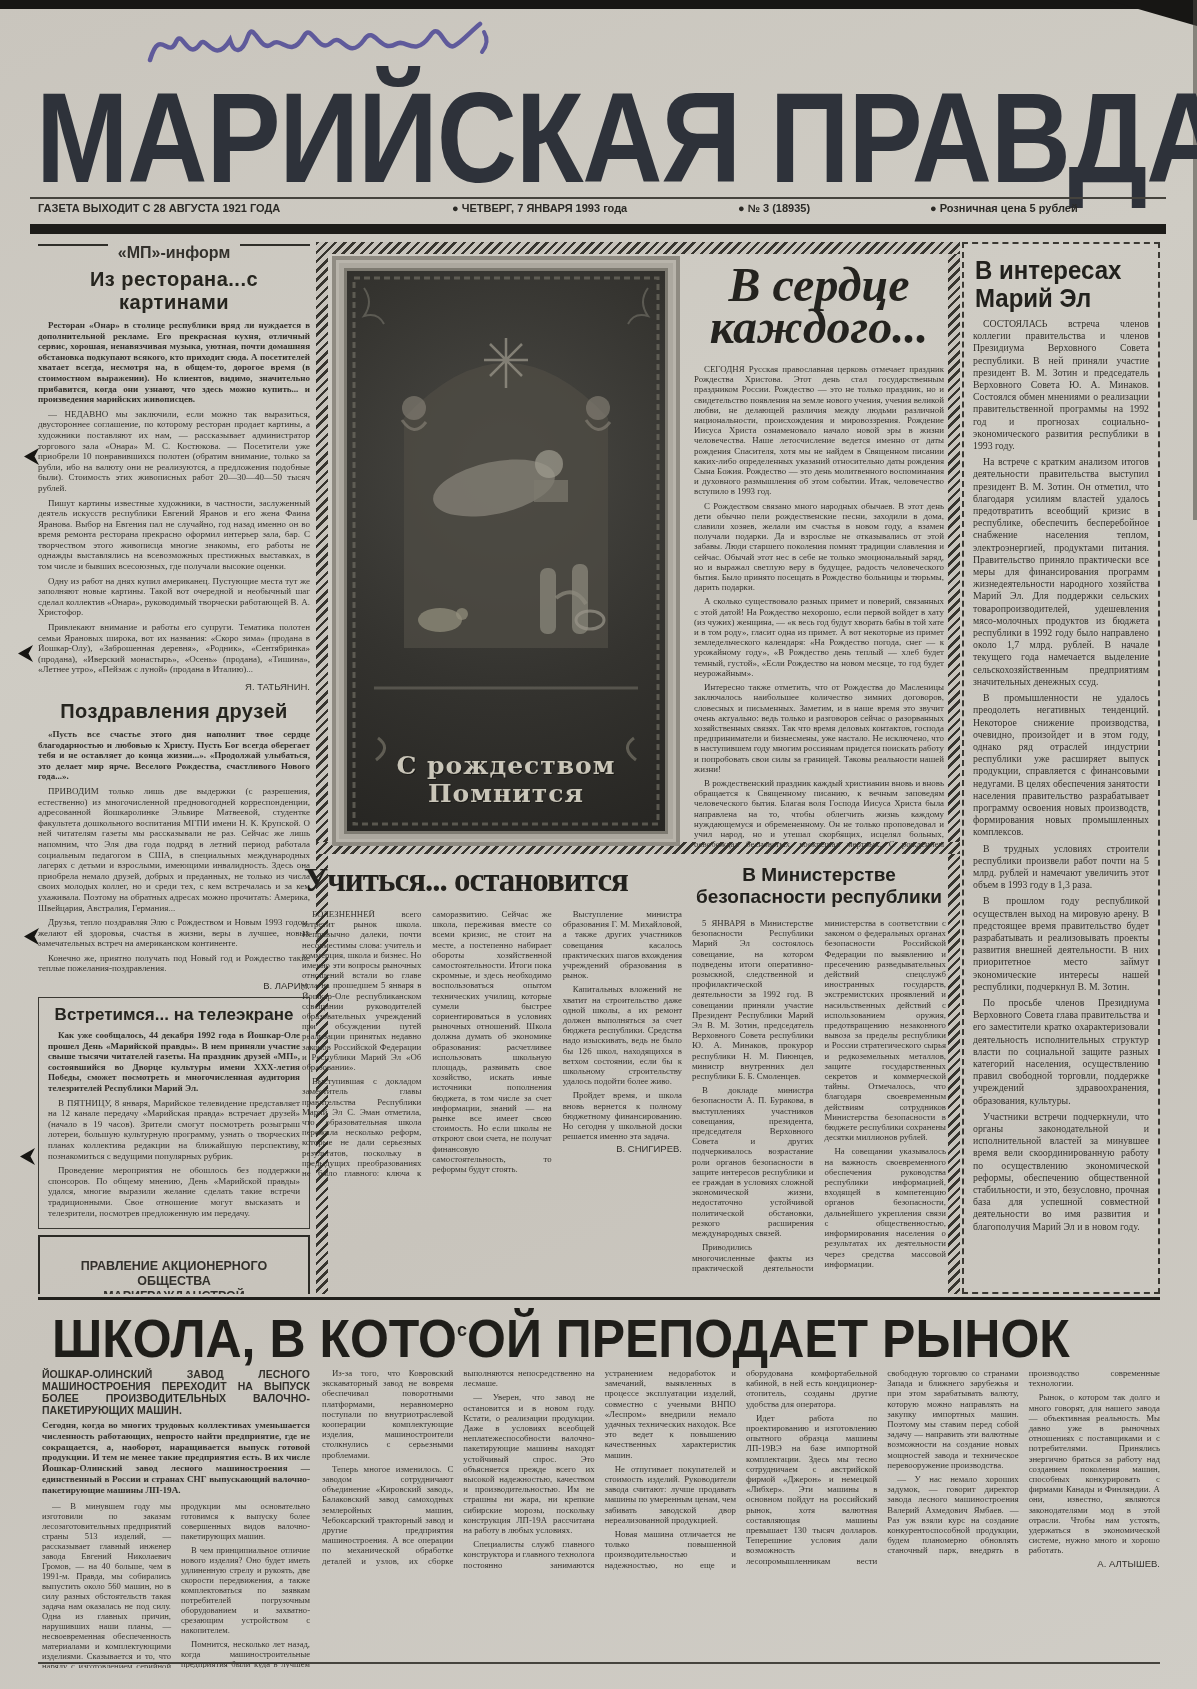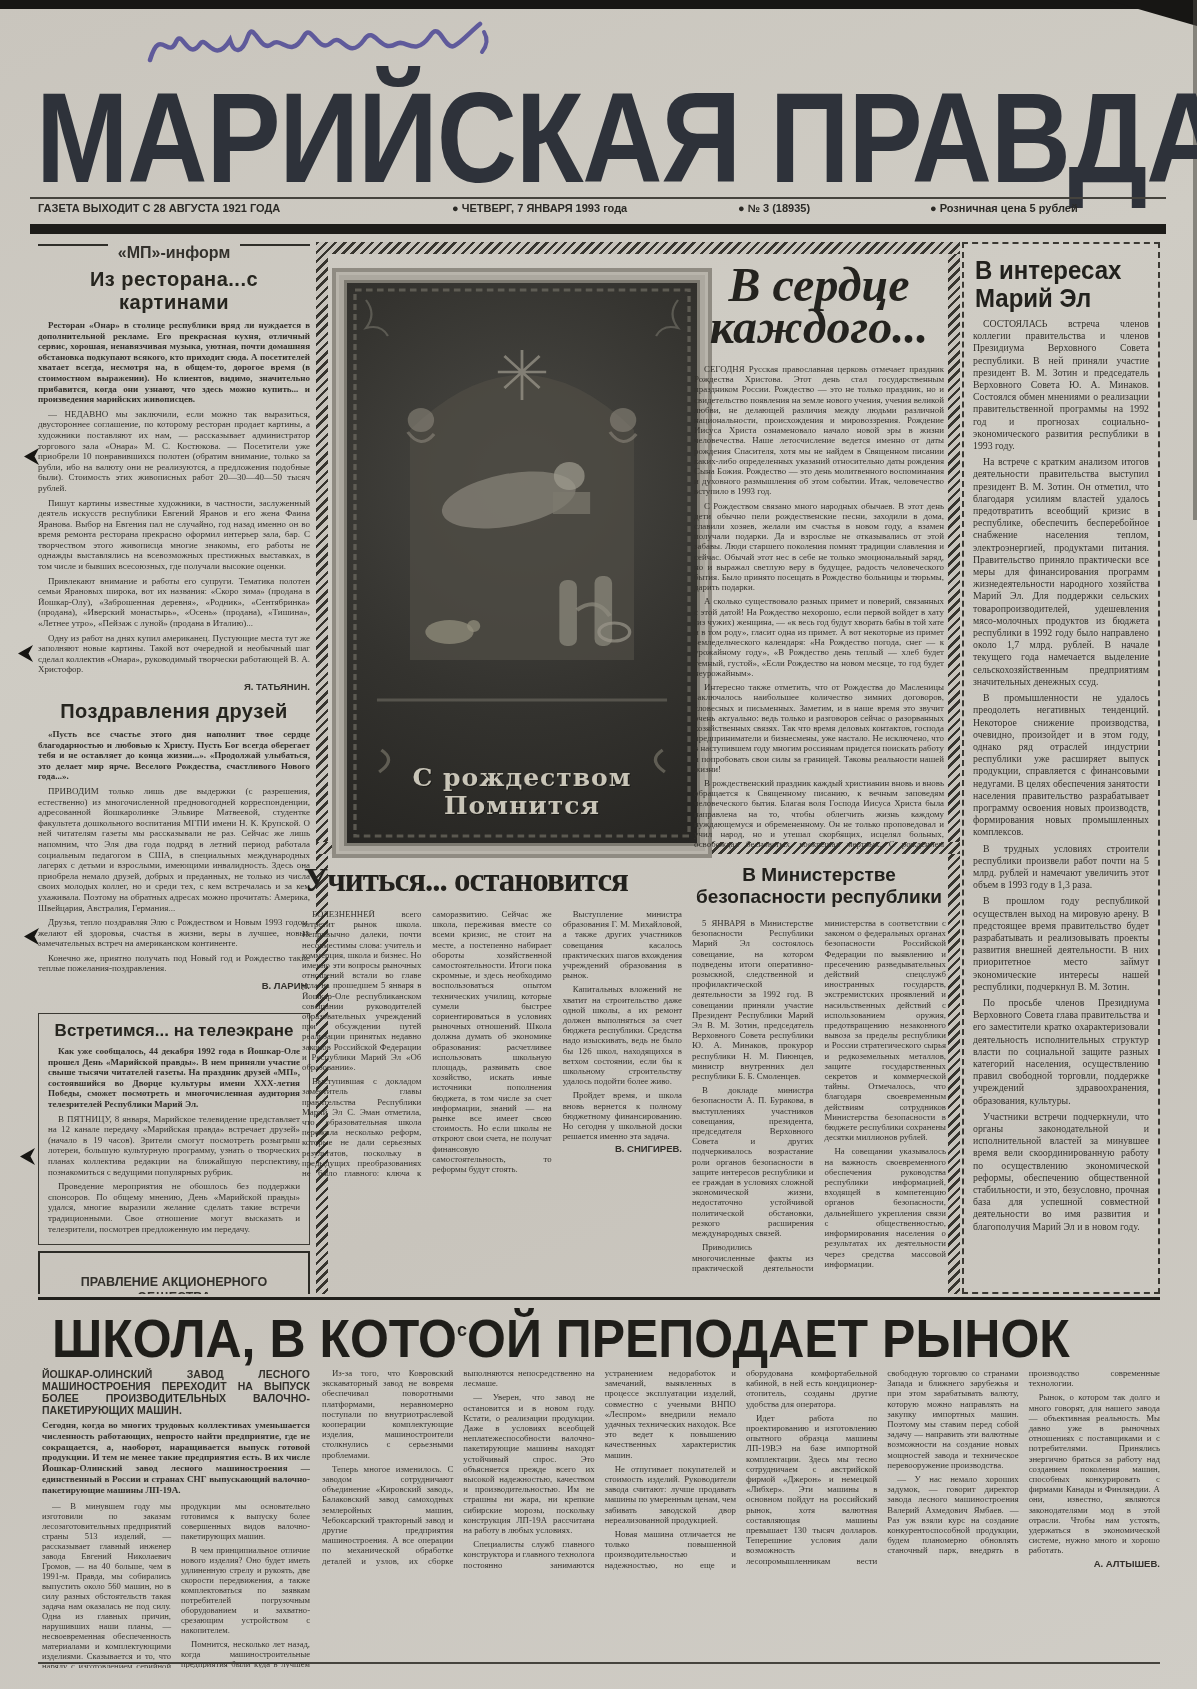--- a/index.html
+++ b/index.html
@@ -18,36 +18,36 @@
   .masthead{left:36px;top:64px;width:1010px;font-family:"Liberation Sans",sans-serif;
             font-weight:700;font-size:100px;letter-spacing:-1px;color:#2e323a;white-space:nowrap;
             transform:scale(1.11,1.28);transform-origin:0 0;}
   .rule-thin{background:#45433d;height:2px;}
   .dateline{font-family:"Liberation Sans",sans-serif;font-weight:700;font-size:11px;color:#2b2a26;white-space:nowrap;}
   .bar-thick{background:#1d1c19;height:10px;}
   
   .hatch{background:repeating-linear-gradient(135deg,#37352f 0,#37352f 2.5px,#c7c3bb 2.5px,#c7c3bb 6.5px);}
   
   .body-text p{margin:0 0 4px 0;font-size:9px;line-height:10.6px;text-align:justify;text-indent:10px;}
-  .byline{font-weight:700;font-size:9.5px;text-align:right;font-family:"Liberation Sans",sans-serif;margin-top:2px;}
+  .byline{font-weight:400;font-size:9.5px;text-align:right;font-family:"Liberation Sans",sans-serif;margin-top:2px;}
   .lead-bold p{font-weight:700;}
   
   #left-col{left:38px;top:242px;width:272px;height:1052px;overflow:hidden;display:flex;flex-direction:column;}
   .mp-head{display:flex;align-items:flex-start;margin:2px 0 4px 0;}
   .mp-head .line{flex:1;height:2px;background:#2f2e29;}
   .mp-head .t{margin:0 10px;font-family:"Liberation Sans",sans-serif;font-weight:700;font-size:16px;}
   .headline-md{font-family:"Liberation Sans",sans-serif;font-weight:700;font-size:20px;text-align:center;
                margin:2px 0 6px 0;color:#26251f;letter-spacing:.5px;}
   .headline-sm{font-family:"Liberation Sans",sans-serif;font-weight:700;font-size:17px;text-align:center;
                margin:0 0 5px 0;color:#26251f;}
-  .tv-box{border:1.5px solid #3b3933;padding:7px 9px 6px 9px;margin-top:22px;}
+  .tv-box{border:1.5px solid #3b3933;padding:7px 9px 6px 9px;margin-top:6px;}
   .ao-box{border:2.5px solid #2c2b26;padding:22px 11px;margin-top:6px;font-family:"Liberation Sans",sans-serif;}
   .ao-title{font-weight:700;font-size:12.5px;text-align:center;line-height:15px;}
   
-  #icon-img{left:332px;top:268px;width:380px;height:590px;background:#aca89f;
+  #icon-img{left:332px;top:256px;width:348px;height:590px;background:#aca89f;
             box-shadow:inset 0 0 0 4px #8f8b82,inset 0 0 0 7px #b8b4ab;}
   #icon-inner{position:absolute;left:12px;top:12px;right:12px;bottom:12px;
               background:radial-gradient(circle at 50% 35%,#4a4944 0%,#34332f 55%,#262522 100%);
               box-shadow:inset 0 0 0 3px #7d7a71;}
   .icon-caption{position:absolute;left:0;right:0;bottom:26px;text-align:center;
                 font-family:"DejaVu Serif",serif;font-weight:700;font-size:25px;line-height:28px;
                 color:#c9c5b8;letter-spacing:1px;text-shadow:1px 1px 0 #1e1d1a;}
   
   #heart{left:694px;top:250px;width:250px;height:600px;overflow:hidden;}
   .heart-headline{font-family:"Liberation Serif",serif;font-weight:700;font-style:italic;font-size:48px;
@@ -130,22 +130,22 @@
       <div class="line"></div>
     </div>
 
     <div class="headline-md">Из ресторана...с картинами</div>
     <div class="body-text lead-bold">
         <p>Ресторан «Онар» в столице республики вряд ли нуждается в дополнительной рекламе. Его прекрасная кухня, отличный сервис, хорошая, ненавязчивая музыка, уютная, почти домашняя обстановка подкупают всякого, кто приходит сюда. А посетителей хватает всегда, несмотря на, в общем-то, дорогое время (в стоимостном выражении). Но клиентов, видимо, значительно прибавится, когда они узнают, что здесь можно купить... и произведения марийских живописцев.</p>
       </div>
     <div class="body-text">
         <p>— НЕДАВНО мы заключили, если можно так выразиться, двустороннее соглашение, по которому ресторан продает картины, а художники поставляют их нам, — рассказывает администратор торгового зала «Онара» М. С. Костюкова. — Посетители уже приобрели 10 понравившихся полотен (обратим внимание, только за рубли, ибо на валюту они не реализуются, а предложения подобные были). Стоимость этих живописных работ 20—30—40—50 тысяч рублей.</p>
         <p>Пишут картины известные художники, в частности, заслуженный деятель искусств республики Евгений Яранов и его жена Фаина Яранова. Выбор на Евгения пал не случайно, год назад именно он во время ремонта ресторана прекрасно оформил интерьер зала, бар. С творчеством этого живописца многие знакомы, его работы не однажды выставлялись на всевозможных престижных выставках, в том числе и бывших всесоюзных, где получали высокие оценки.</p>
+        <p>Одну из работ на днях купил американец. Пустующие места тут же заполняют новые картины. Такой вот очередной и необычный шаг сделал коллектив «Онара», руководимый творчески работающей В. А. Христофор.</p>
         <p>Привлекают внимание и работы его супруги. Тематика полотен семьи Ярановых широка, вот их названия: «Скоро зима» (продана в Йошкар-Олу), «Заброшенная деревня», «Родник», «Сентябринка» (продана), «Иверский монастырь», «Осень» (продана), «Тишина», «Летнее утро», «Пейзаж с луной» (продана в Италию)...</p>
-        <p>Одну из работ на днях купил американец. Пустующие места тут же заполняют новые картины. Такой вот очередной и необычный шаг сделал коллектив «Онара», руководимый творчески работающей В. А. Христофор.</p>
       </div>
     <div class="byline">Я. ТАТЬЯНИН.</div>
 
     <div class="headline-md" style="margin-top:8px;">Поздравления друзей</div>
     <div class="body-text lead-bold">
         <p>«Пусть все счастье этого дня наполнит твое сердце благодарностью и любовью к Христу. Пусть Бог всегда оберегает тебя и не оставляет до конца жизни...». «Продолжай улыбаться, это делает мир ярче. Веселого Рождества, счастливого Нового года...».</p>
       </div>
     <div class="body-text">
         <p>ПРИВОДИМ только лишь две выдержки (с разрешения, естественно) из многочисленной предновогодней корреспонденции, адресованной йошкаролинке Эльвире Матвеевой, студентке факультета дошкольного воспитания МГПИ имени Н. К. Крупской. О ней читателям газеты мы рассказывали не раз. Сейчас же лишь напомним, что Эля два года подряд в летний период работала социальным педагогом в США, в специальных международных лагерях с детьми и взрослыми, имеющими инвалидность. Здесь она приобрела немало друзей, добрых и преданных, не только из числа своих молодых коллег, но и среди тех, с кем встречалась и за кем ухаживала. Поэтому на обратных адресах можно прочитать: Америка, Швейцария, Австралия, Германия...</p>
         <p>Друзья, тепло поздравляя Элю с Рождеством и Новым 1993 годом, желают ей здоровья, счастья в жизни, веры в лучшее, новых замечательных встреч на американском континенте.</p>

